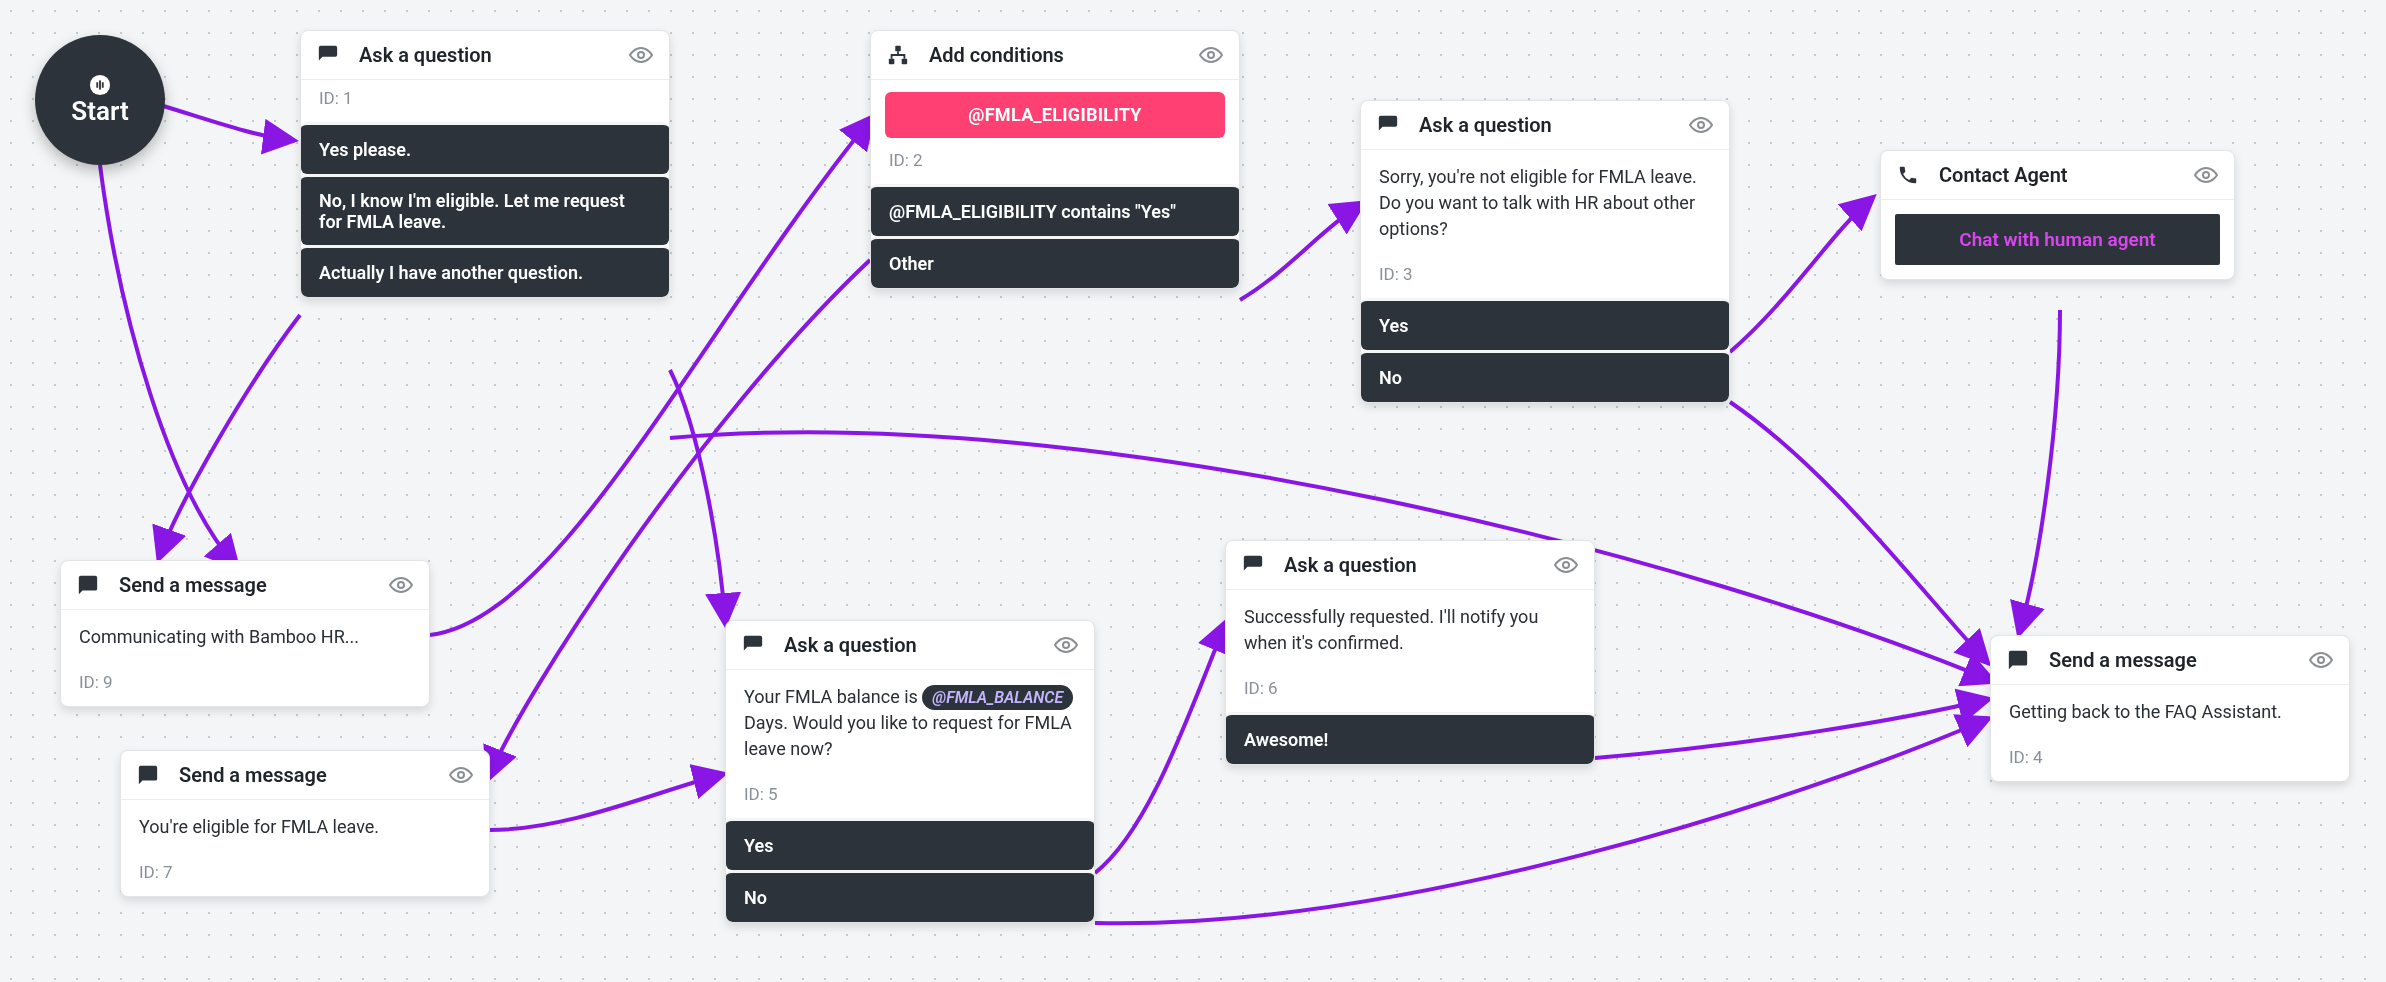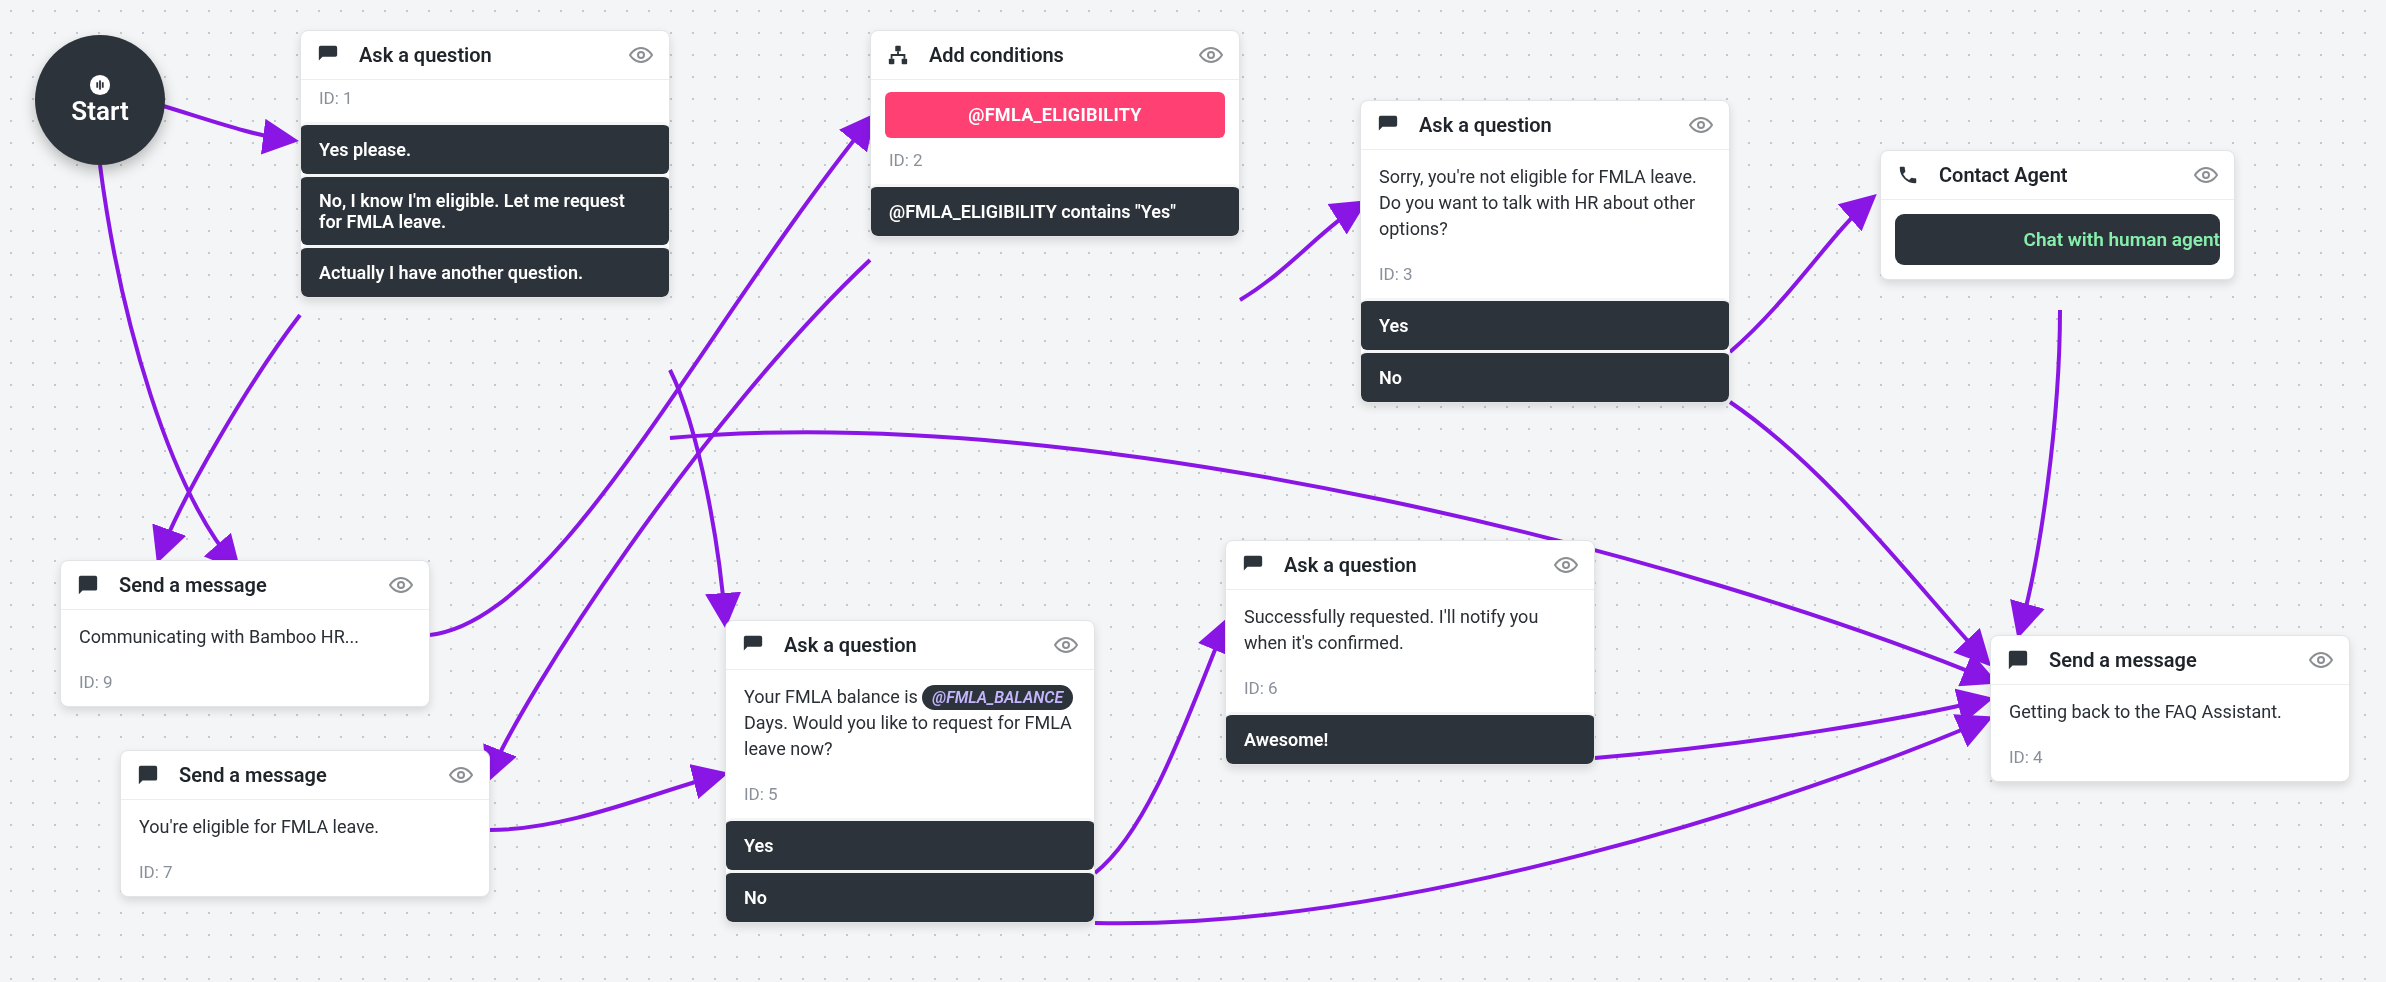--- a/index.html
+++ b/index.html
@@ -108,23 +108,23 @@
     border-radius: 6px;
   }
   .option.big {
     min-height: 52px;
     display:flex;
     align-items:center;
   }
   .agent-btn {
     margin: 14px;
     background: #2d333a;
-    color:#86efac;
-    border-radius: 9px;
-    text-align:right;
+    color:#d946ef;
+    border-radius: 2px;
+    text-align:center;
     padding: 14px 0;
     font-weight:600;
     font-size:19px;
   }
   .icon { display:inline-flex; }
 </style>
 </head>
 <body>
 
 <div class="stage" id="stage" style="transform: scale(1);">
@@ -219,20 +219,21 @@
             <path d="M1 12s4-7 11-7 11 7 11 7-4 7-11 7S1 12 1 12z"></path>
             <circle cx="12" cy="12" r="3"></circle>
           </svg>
       </span>
     </div>
     <div class="node-body condition-body">
       <div class="cond-pill">@FMLA_ELIGIBILITY</div>
     </div>
     <div class="node-id">ID: 2</div>
     <div class="option big">@FMLA_ELIGIBILITY contains "Yes"</div>
+    <div class="option big">Other</div>
   </div>
 
   <div class="node" style="left:1360px; top:100px;">
     <div class="node-head">
       <span class="icon">
         <svg width="22" height="22" viewBox="0 0 24 24" fill="#2d333a">
             <path d="M20 2H4a2 2 0 0 0-2 2v14l4-4h14a2 2 0 0 0 2-2V4a2 2 0 0 0-2-2z"></path>
           </svg>
       </span>
       <span>Ask a question</span>

